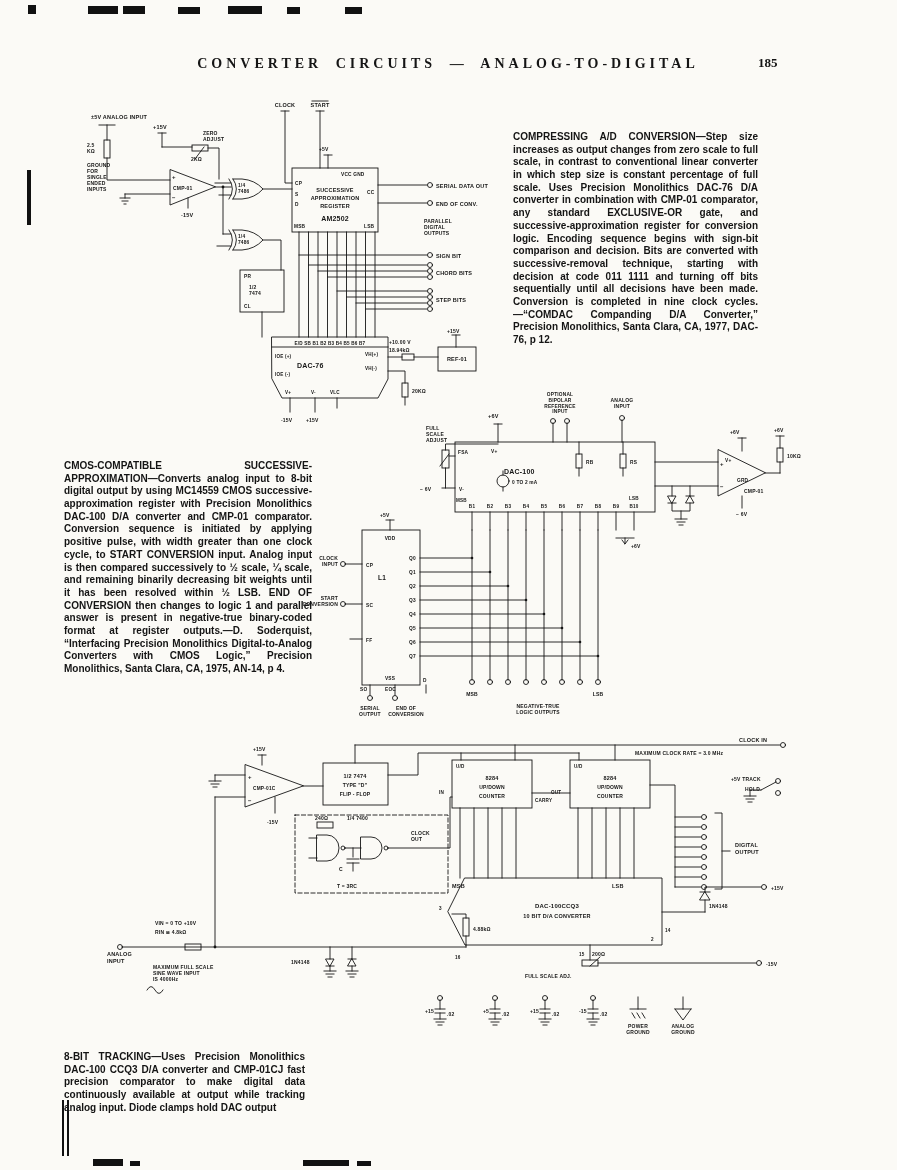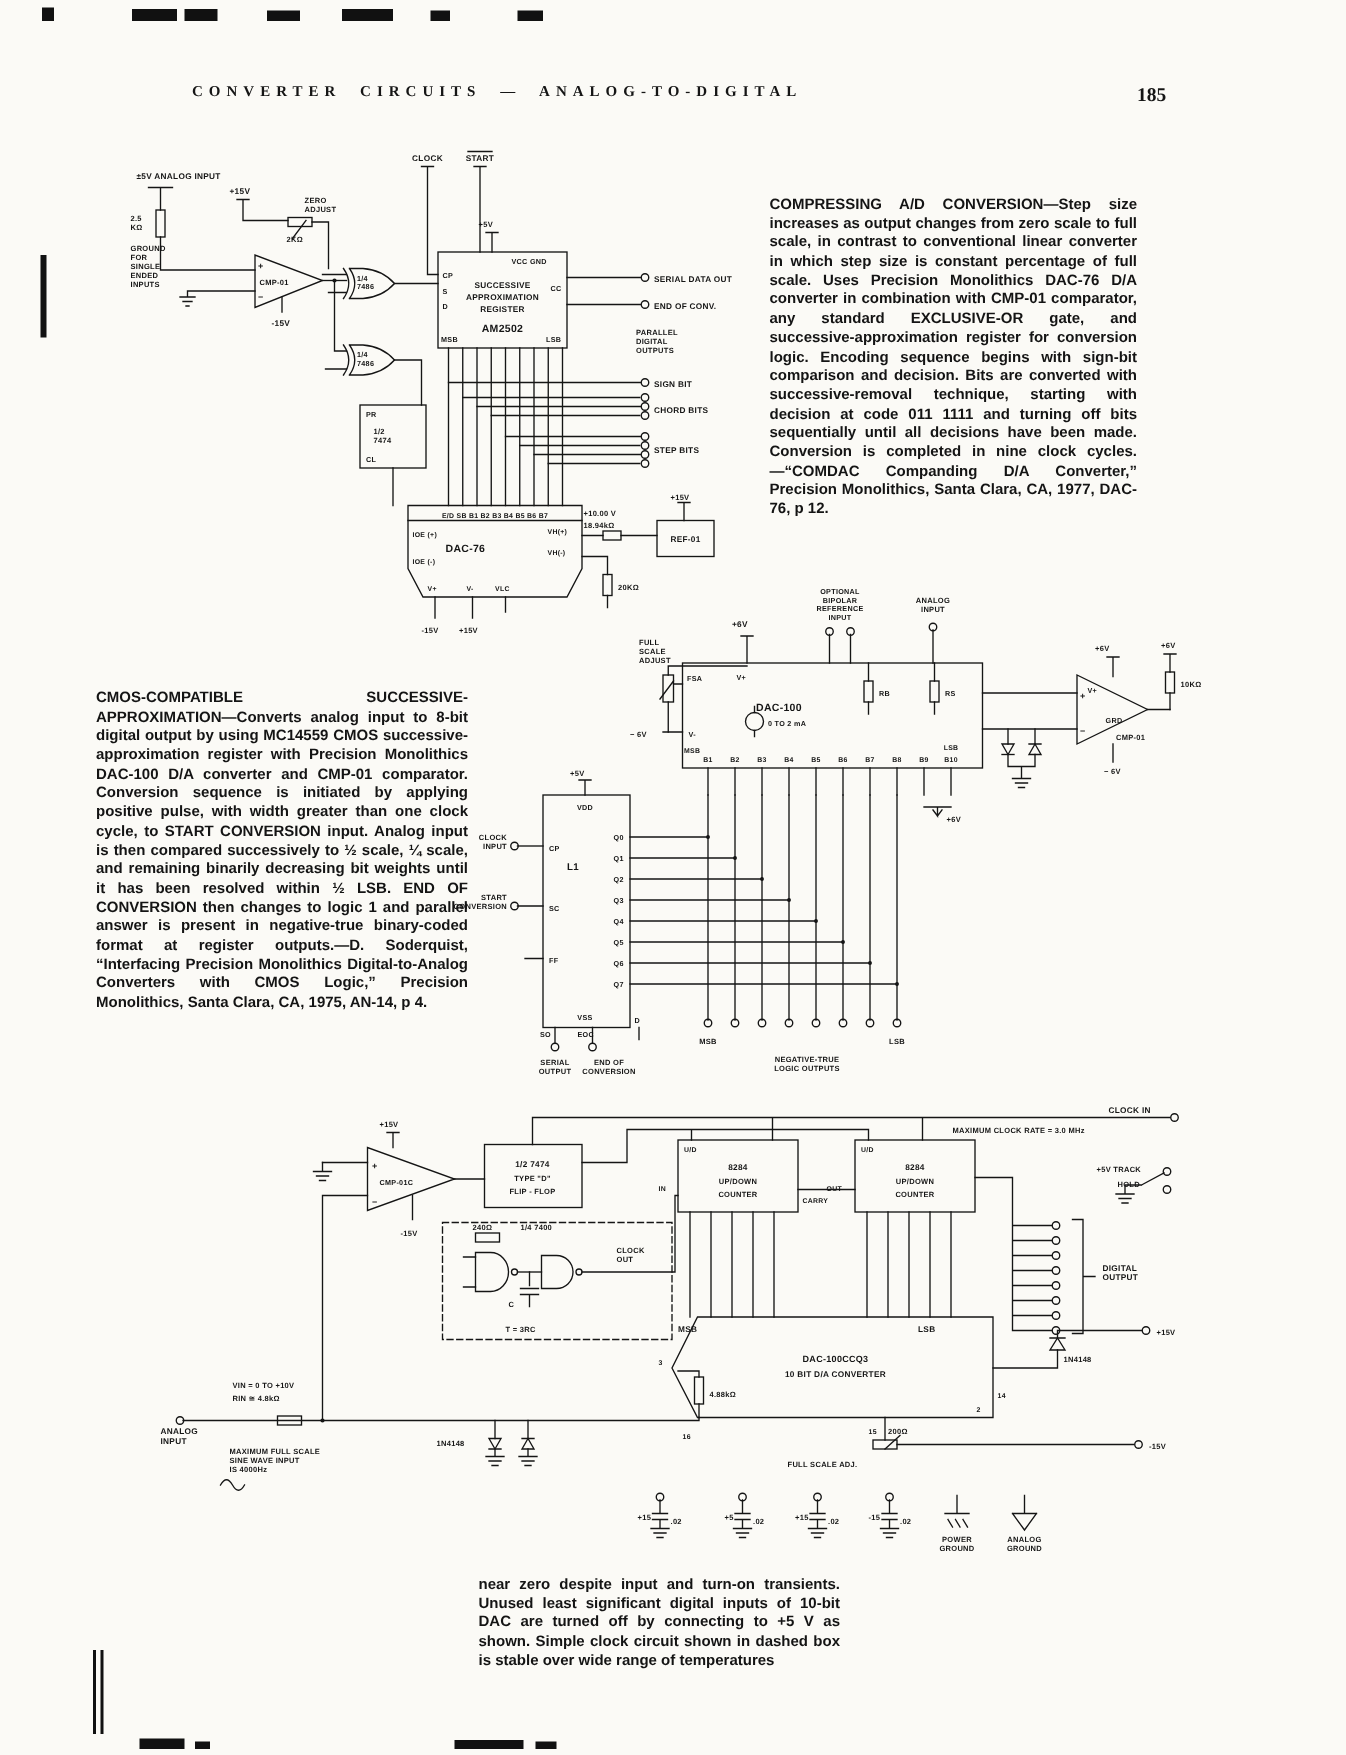--- a/index.html
+++ b/index.html
@@ -1,19 +1,19 @@
 <!DOCTYPE html>
 <html><head>
 <meta charset="utf-8">
 <style>
   *{margin:0;padding:0;box-sizing:border-box}
   html,body{background:#9a9a9a}
   .page{position:relative;width:897px;height:1170px;margin:0 auto;background:#fbfaf6;color:#151515;overflow:hidden;font-family:"Liberation Sans",sans-serif}
   .mark{position:absolute;background:#111}
-  .running-head{position:absolute;left:128px;top:56px;width:640px;font-family:"Liberation Serif",serif;font-weight:700;font-size:10px;letter-spacing:4px;word-spacing:6px}
+  .running-head{position:absolute;left:128px;top:56px;width:640px;text-align:center;font-family:"Liberation Serif",serif;font-weight:700;font-size:14px;letter-spacing:4px;word-spacing:6px}
   .page-number{position:absolute;left:758px;top:55px;font-family:"Liberation Serif",serif;font-weight:700;font-size:13px}
   .article{position:absolute;font-weight:700;font-size:10px;line-height:1.27;text-align:justify;color:#141414}
   #art1{left:513px;top:131px;width:245px}
   #art2{left:64px;top:460px;width:248px}
   .trackcol{top:1051px;width:241px}
   #art3a{left:64px}#art3b{left:319px}#art3c{left:570px;width:224px}
   svg.circuit{position:absolute;overflow:visible}
   svg text{font-family:"Liberation Sans",sans-serif;font-weight:700;fill:#151515;letter-spacing:0.2px}
   .wire{fill:none;stroke:#151515;stroke-width:0.9;stroke-linecap:square;stroke-linejoin:miter}
   .dashed{stroke-dasharray:4 2.5}
@@ -382,17 +382,17 @@
     </svg>
 
   <div class="article" id="art1">
     <b>COMPRESSING A/D CONVERSION</b><span>—Step size increases as output changes from zero scale to full scale, in contrast to conventional linear converter in which step size is constant percentage of full scale. Uses Precision Monolithics DAC-76 D/A converter in combination with CMP-01 comparator, any standard EXCLUSIVE-OR gate, and successive-approximation register for conversion logic. Encoding sequence begins with sign-bit comparison and decision. Bits are converted with successive-removal technique, starting with decision at code 011 1111 and turning off bits sequentially until all decisions have been made. Conversion is completed in nine clock cycles.—“COMDAC Companding D/A Converter,” Precision Monolithics, Santa Clara, CA, 1977, DAC-76, p 12.</span>
   </div>
 
   <div class="article" id="art2">
     <b>CMOS-COMPATIBLE SUCCESSIVE-APPROXIMATION</b><span>—Converts analog input to 8-bit digital output by using MC14559 CMOS successive-approximation register with Precision Monolithics DAC-100 D/A converter and CMP-01 comparator. Conversion sequence is initiated by applying positive pulse, with width greater than one clock cycle, to START CONVERSION input. Analog input is then compared successively to ½ scale, ¼ scale, and remaining binarily decreasing bit weights until it has been resolved within ½ LSB. END OF CONVERSION then changes to logic 1 and parallel answer is present in negative-true binary-coded format at register outputs.—D. Soderquist, “Interfacing Precision Monolithics Digital-to-Analog Converters with CMOS Logic,” Precision Monolithics, Santa Clara, CA, 1975, AN-14, p 4.</span>
   </div>
 
-  <div class="article trackcol" id="art3b">
-    <span>near zero despite input and turn-on transients. Unused least significant digital inputs of 10-bit DAC are turned off by connecting to +5 V as shown. Simple clock circuit shown in dashed box is stable over wide range of temperatures</span>
+  <div class="article trackcol" id="art3a">
+    <b>8-BIT TRACKING</b><span>—Uses Precision Monolithics DAC-100 CCQ3 D/A converter and CMP-01CJ fast precision comparator to make digital data continuously available at output while tracking analog input. Diode clamps hold DAC output</span>
   </div>
 
 </div>
 
 </body></html>

